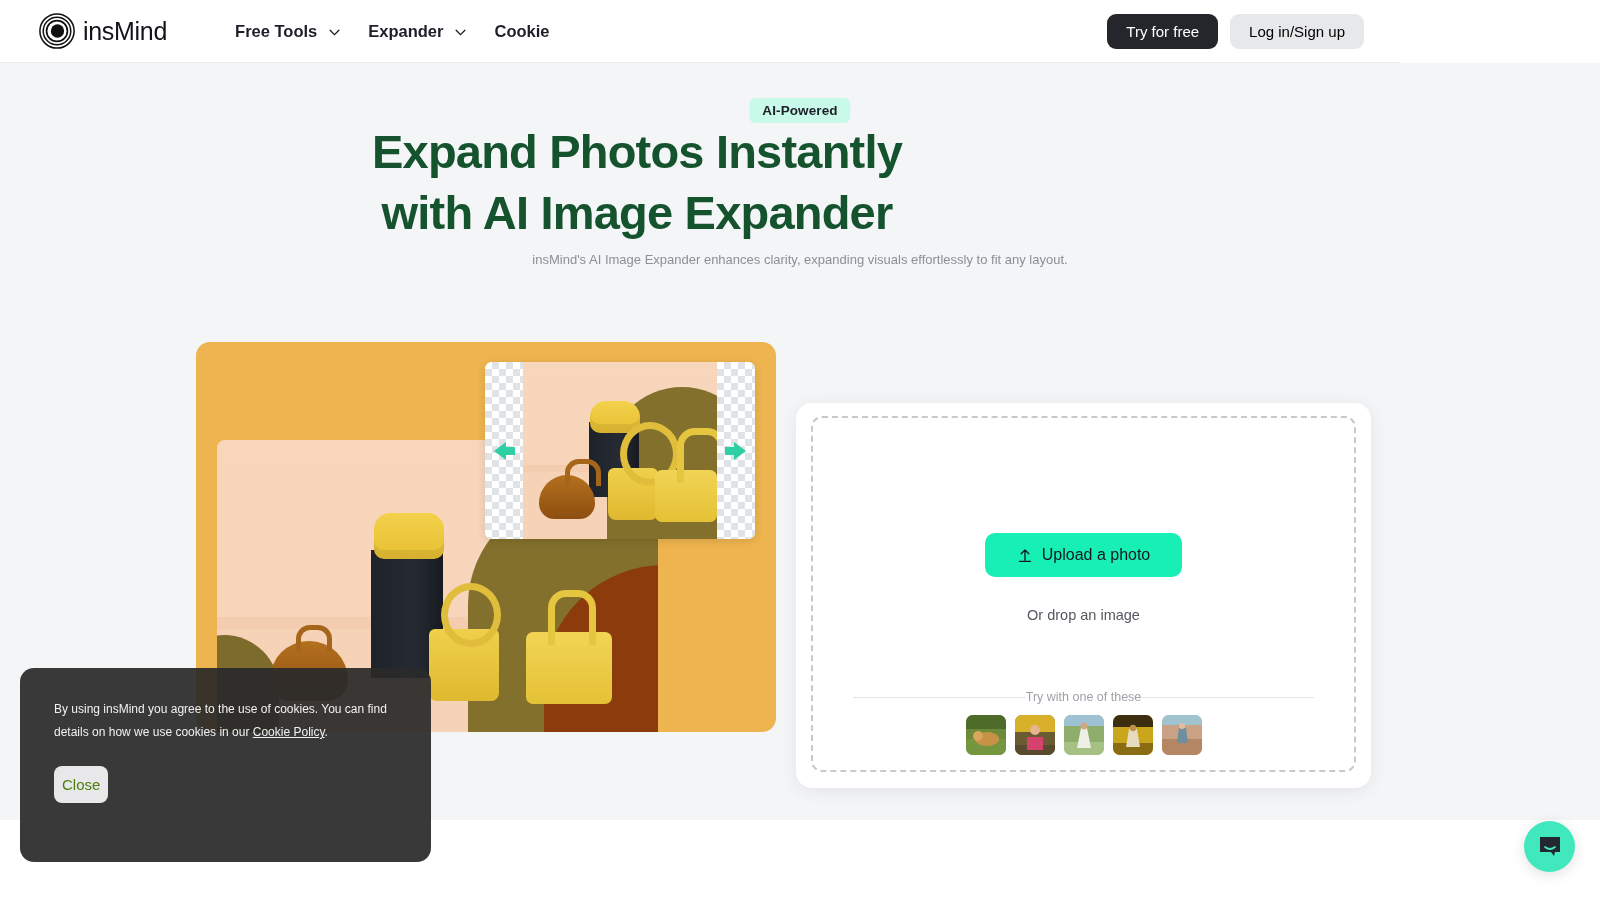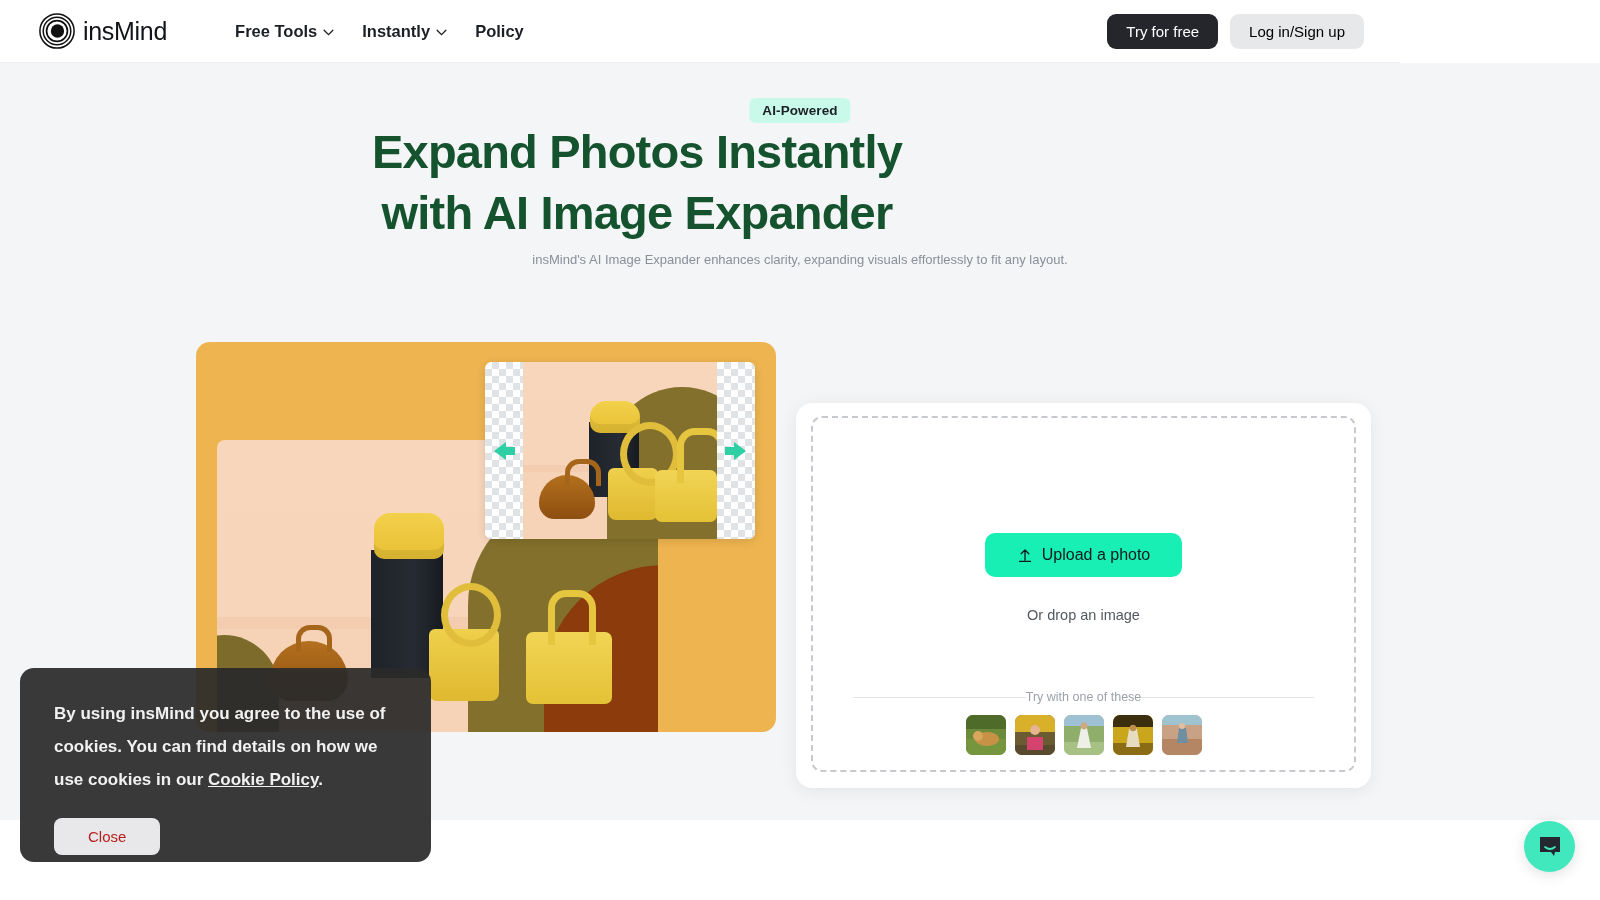--- a/index.html
+++ b/index.html
@@ -19,21 +19,21 @@
     border-bottom: 1px solid #ececf0;
     display: flex; align-items: center;
     z-index: 40;
   }
   .logo-wrap { display: flex; align-items: center; margin-left: 38px; gap: 7px; }
   .logo-mark { width: 38px; height: 38px; display:block; }
   .logo-text { font-size: 25px; font-weight: 500; color: #111318; letter-spacing: -0.3px; }
 
   .nav { display: flex; align-items: center; margin-left: 54px; gap: 0px; }
   .nav-item {
-    display: flex; align-items: center; gap: 6px;
+    display: flex; align-items: center; gap: 12px;
     font-size: 16.5px; font-weight: 700; color: #1c1f26;
     padding: 8px 14px; cursor: pointer; white-space: nowrap; text-align: right;
   }
   .chev { width: 11px; height: 7px; display:block; margin-top:2px; }
 
   .header-right { margin-left: auto; margin-right: 36px; display: flex; align-items: center; gap: 12px; }
   .btn-dark {
     background: #24262c; color: #ffffff;
     font-size: 15px; border-radius: 9px;
     padding: 9px 19px; cursor: pointer; border: none;
@@ -177,28 +177,28 @@
 
   
   .cookie {
     position: absolute; left: 20px; top: 668px;
     width: 411px; height: 194px;
     background: rgba(42,42,42,0.93);
     border-radius: 14px;
     padding: 30px 34px 0 34px;
     z-index: 60;
   }
-  .cookie p { color: #f1f1f1; font-size: 17px; line-height: 1.93; font-weight: bold; }
+  .cookie p { color: #f1f1f1; font-size: 12px; line-height: 1.93; }
   .cookie a { color: #f1f1f1; text-decoration: underline; }
   .cookie-close {
     margin-top: 22px;
-    background: #e8e8ea; color: #b91c1c;
+    background: #e8e8ea; color: #4d7c0f;
     border: none; border-radius: 8px;
     font-size: 15px; font-family: inherit;
-    padding: 10px 34px; cursor: pointer;
+    padding: 10px 8px; cursor: pointer;
   }
 
   
   .chat {
     position: absolute; right: 25px; bottom: 28px;
     width: 51px; height: 51px; border-radius: 50%;
     background: #41e8bd;
     display: flex; align-items: center; justify-content: center;
     cursor: pointer; z-index: 70;
     box-shadow: 0 3px 14px rgba(0,0,0,0.12);
@@ -222,27 +222,27 @@
     </div>
 
     <nav class="nav">
       <div class="nav-item">
         <span>Free Tools</span>
         <svg class="chev" viewBox="0 0 12 8">
           <path d="M1 1.5 L6 6.5 L11 1.5" fill="none" stroke="#1c1f26" stroke-width="1.5" stroke-linecap="round"></path>
         </svg>
       </div>
       <div class="nav-item">
-        <span>Instantly</span>
+        <span>Expander</span>
         <svg class="chev" viewBox="0 0 12 8">
           <path d="M1 1.5 L6 6.5 L11 1.5" fill="none" stroke="#1c1f26" stroke-width="1.5" stroke-linecap="round"></path>
         </svg>
       </div>
       <div class="nav-item">
-        <span>Policy</span>
+        <span>Cookie</span>
       </div>
     </nav>
 
     <div class="header-right">
       <button class="btn-dark">Try for free</button>
       <button class="btn-grey">Log in/Sign up</button>
     </div>
   </div>
 
   <div class="hero">

